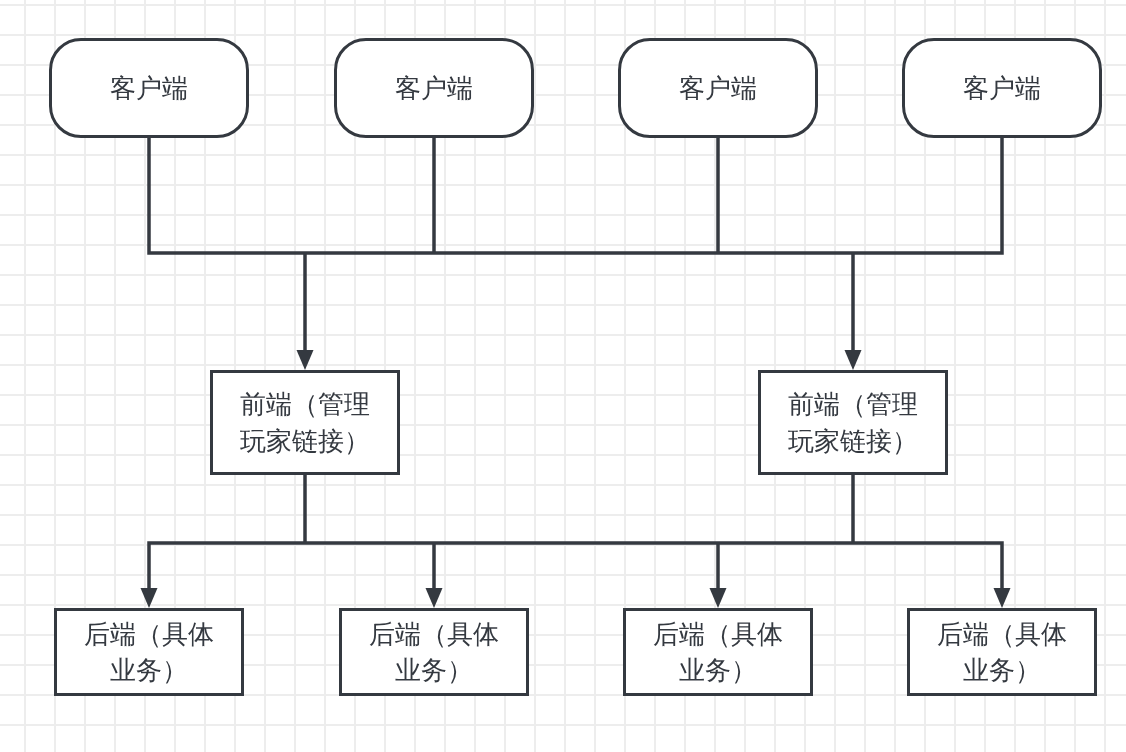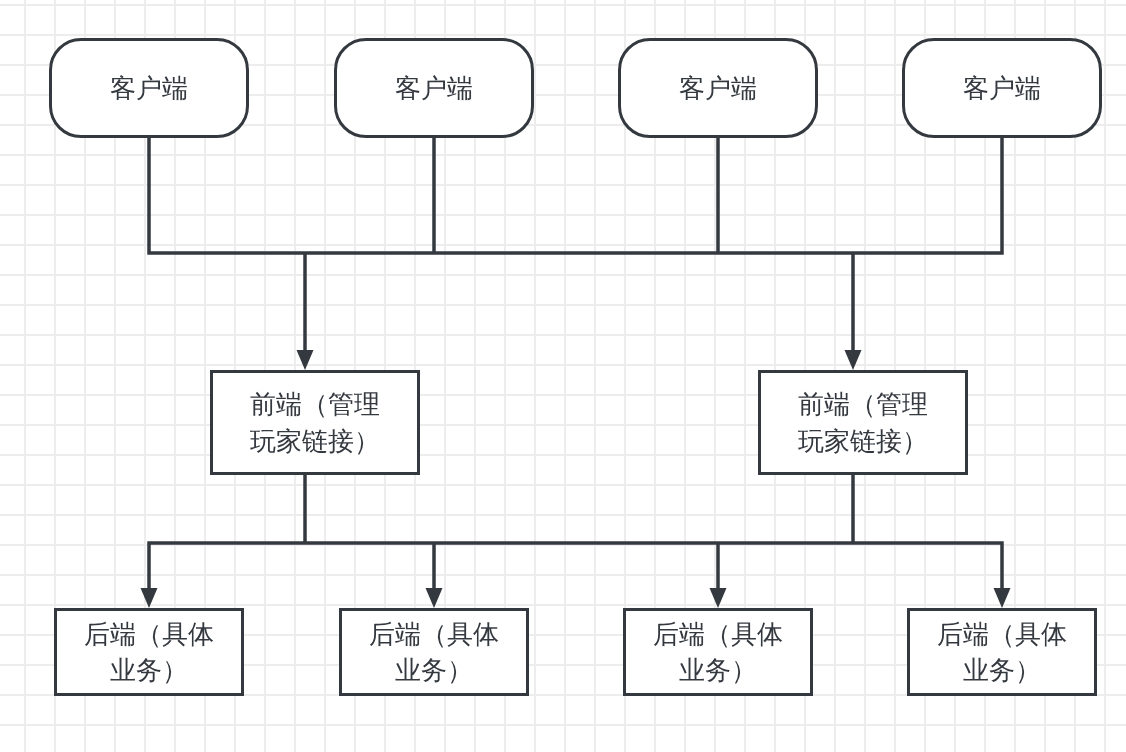--- a/index.html
+++ b/index.html
@@ -50,21 +50,21 @@
     text-align: center;
     white-space: pre-line;
   }
   .client {
     width: 200px;
     height: 100px;
     top: 38px;
     border-radius: 32px;
   }
   .frontend {
-    width: 210px;
+    width: 190px;
     height: 105px;
     top: 370px;
   }
   .backend {
     width: 190px;
     height: 88px;
     top: 608px;
   }
   .c1 { left: 49px; }
   .c2 { left: 334px; }

